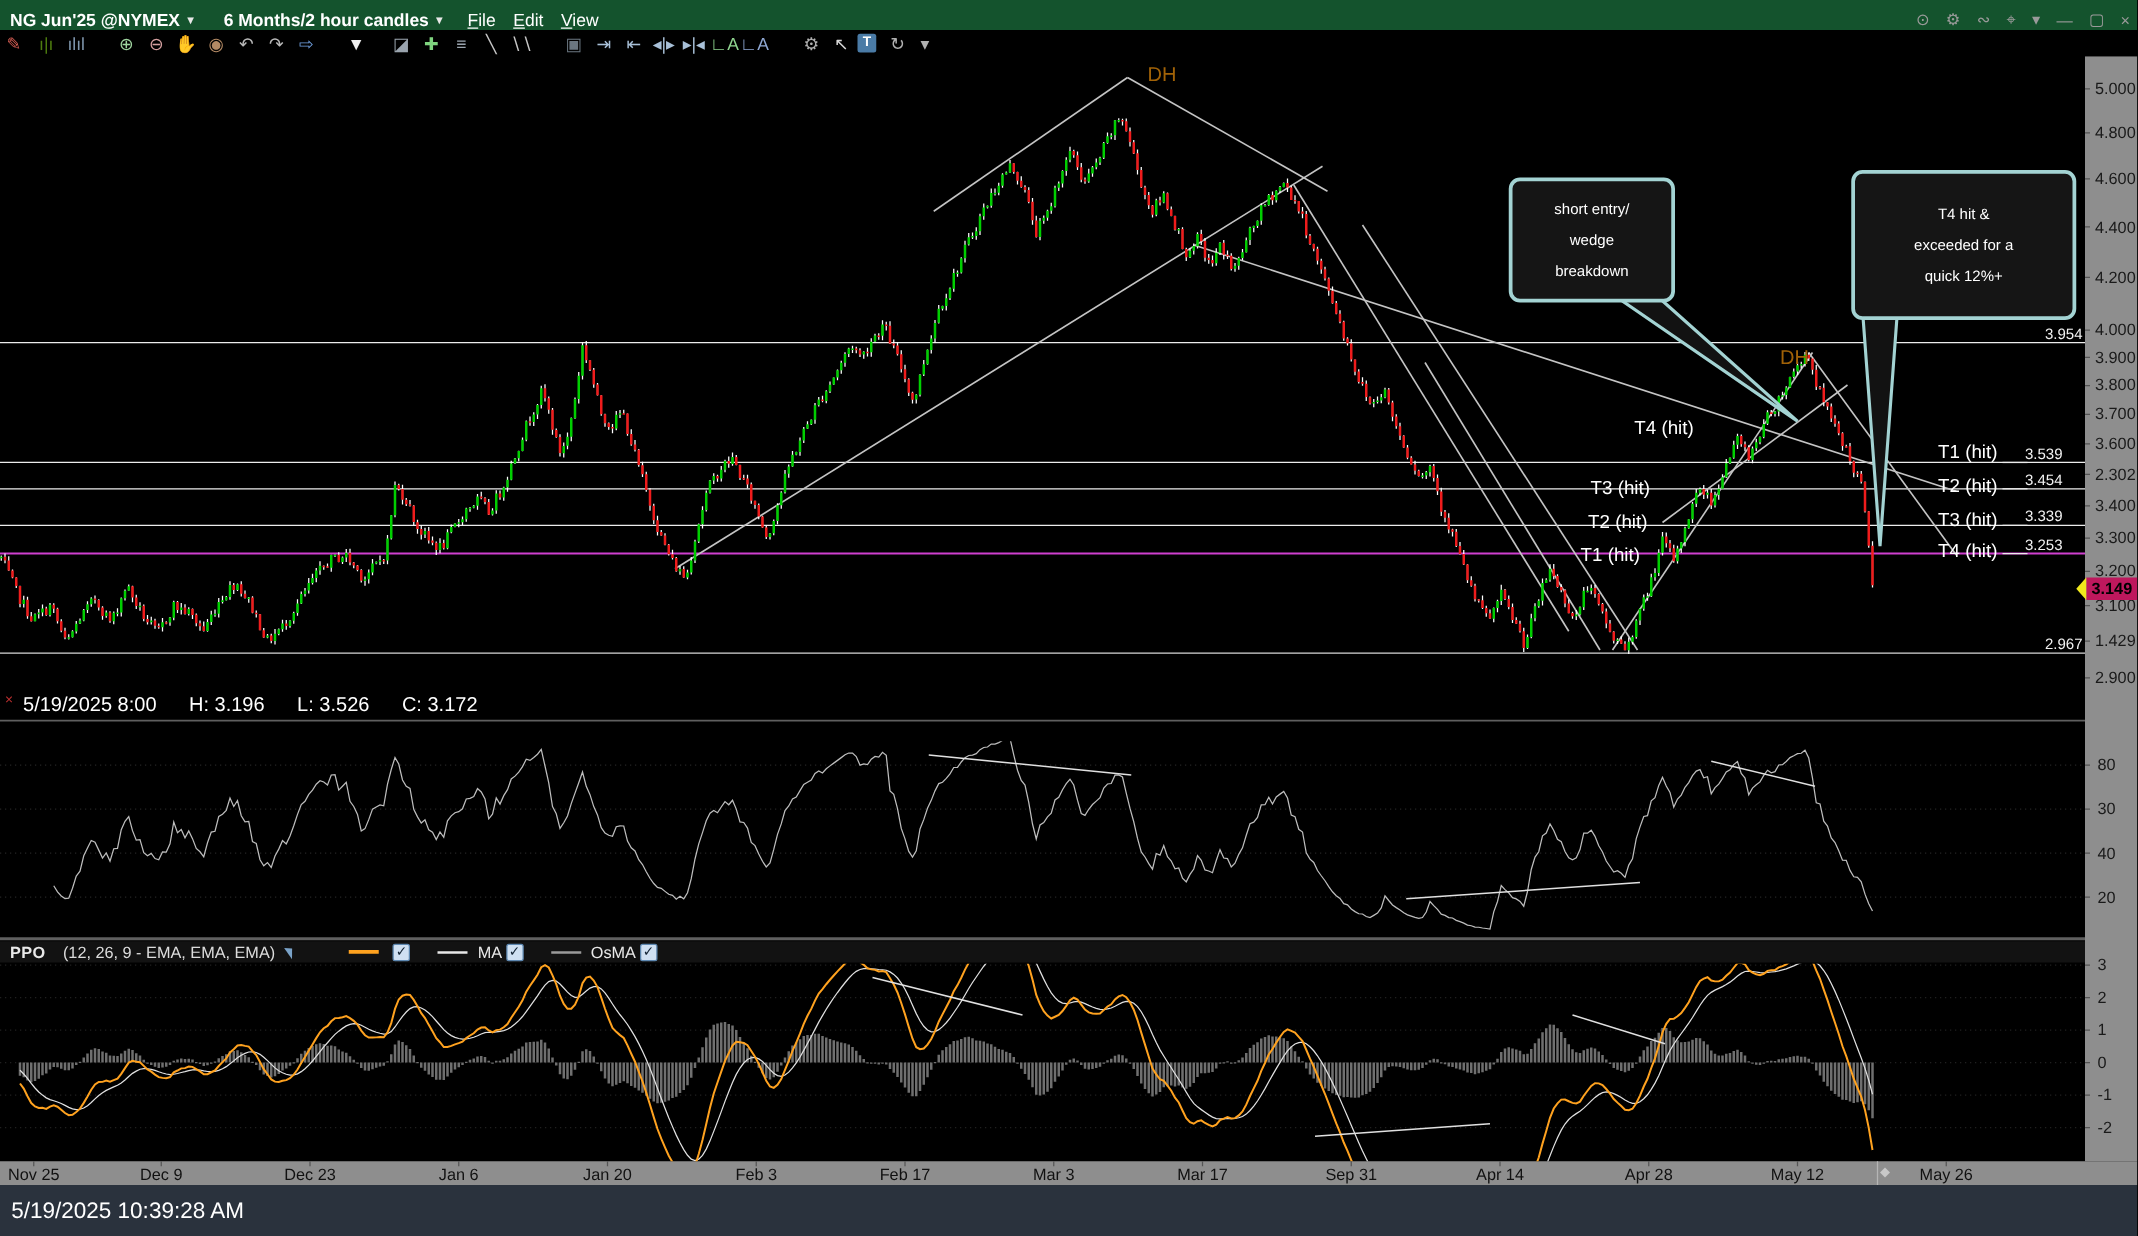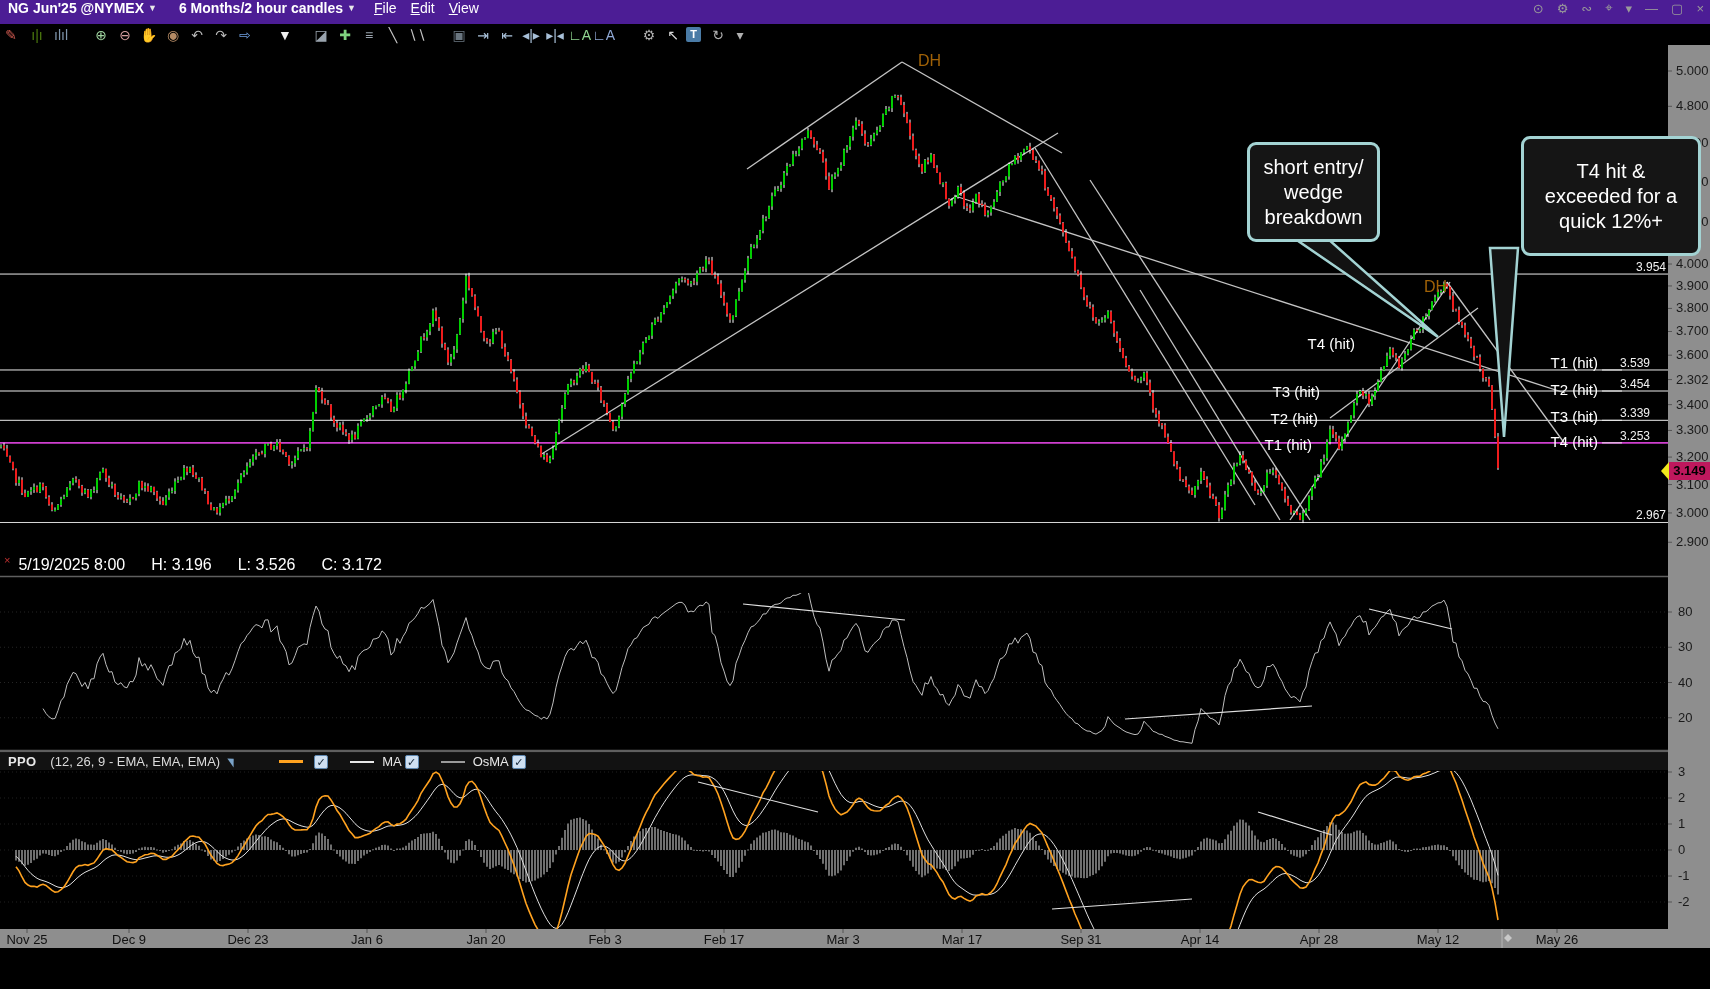--- a/index.html
+++ b/index.html
@@ -3,22 +3,22 @@
 <meta charset="utf-8">
 <style>
   html,body{margin:0;padding:0;background:#000;}
   #app{position:relative;width:1710px;height:989px;background:#000;overflow:hidden;
        font-family:"Liberation Sans","DejaVu Sans",sans-serif;}
   #plot{position:absolute;left:0;top:0;z-index:1;}
   .layer{position:absolute;left:0;top:0;width:100%;height:100%;z-index:2;pointer-events:none;}
   .layer *{pointer-events:auto;}
 
   
-  .titlebar{position:absolute;left:0;top:0;width:100%;height:24px;background:#4c1d95;z-index:5;
-            display:flex;align-items:flex-start;color:#fff;font-size:14px;}
+  .titlebar{position:absolute;left:0;top:0;width:100%;height:24px;background:#14532d;z-index:5;
+            display:flex;align-items:flex-end;color:#fff;font-size:14px;}
   .symbol,.timeframe{font-weight:bold;margin-left:8px;cursor:pointer;display:flex;align-items:center;gap:4px;}
   .timeframe{margin-left:22px;}
   .dd{font-size:9px;color:#e8e8e8;}
   .menus{display:flex;margin-left:18px;gap:14px;}
   .menus span{cursor:pointer;}
   .menus u{text-decoration:underline;}
   .winicons{margin-left:auto;margin-right:6px;display:flex;gap:13px;color:#9a9a9a;font-size:13px;align-items:center;}
   .winicons span{cursor:pointer;}
 
   
@@ -46,21 +46,21 @@
   .sample{display:inline-block;width:24px;height:0;border-top:2px solid #888;margin:0 8px;}
   .cursor-ico{width:0;height:0;border-left:5px solid #7aa3c9;border-top:4px solid transparent;
               border-bottom:7px solid transparent;display:inline-block;margin-left:10px;transform:rotate(-35deg);}
   .cb{display:inline-block;width:12px;height:12px;background:#cfe0f2;border:1px solid #5d87b0;border-radius:2px;
       color:#123;font-size:11px;line-height:12px;text-align:center;font-weight:bold;margin:0 4px 0 3px;cursor:pointer;}
   .legend-item{display:flex;align-items:center;margin-left:10px;}
 
   
   .callout{position:absolute;background:#151515;border:3px solid #a3d3d3;border-radius:9px;color:#fff;
            display:flex;flex-direction:column;justify-content:center;text-align:center;
-           font-size:20px;line-height:25px;z-index:6;cursor:move;margin-left:40px;}
+           font-size:12px;line-height:25px;z-index:6;cursor:move;}
 
   
   .price-tag{position:absolute;left:1669px;width:41px;height:18px;background:#be185d;color:#000;
              font-size:13px;font-weight:bold;text-align:center;line-height:18px;z-index:5;}
   .price-tag:before{content:"";position:absolute;left:-8px;top:0;
              border-right:8px solid #f0e81c;border-top:9px solid transparent;border-bottom:9px solid transparent;}
 
   .statusbar{position:absolute;left:0;top:948px;width:100%;height:41px;background:#2a323d;z-index:5;
              color:#fff;font-size:18px;display:flex;align-items:center;padding-left:9px;box-sizing:border-box;}
 </style>
@@ -280,21 +280,21 @@
       <div class="lab axis-lab" style="left: 1676px; top: 256.045px;">4.000</div>
       <div class="lab axis-lab" style="left: 1676px; top: 277.948px;">3.900</div>
       <div class="lab axis-lab" style="left: 1676px; top: 300.419px;">3.800</div>
       <div class="lab axis-lab" style="left: 1676px; top: 323.49px;">3.700</div>
       <div class="lab axis-lab" style="left: 1676px; top: 347.194px;">3.600</div>
       <div class="lab axis-lab" style="left: 1676px; top: 371.565px;">2.302</div>
       <div class="lab axis-lab" style="left: 1676px; top: 396.642px;">3.400</div>
       <div class="lab axis-lab" style="left: 1676px; top: 422.468px;">3.300</div>
       <div class="lab axis-lab" style="left: 1676px; top: 449.089px;">3.200</div>
       <div class="lab axis-lab" style="left: 1676px; top: 476.556px;">3.100</div>
-      <div class="lab axis-lab" style="left: 1676px; top: 504.923px;">3.000</div>
+      <div class="lab axis-lab" style="left: 1676px; top: 504.923px;">1.429</div>
       <div class="lab axis-lab" style="left: 1676px; top: 534.251px;">2.900</div>
       <div class="lab axis-lab" style="left: 1678px; top: 604px;">80</div>
       <div class="lab axis-lab" style="left: 1678px; top: 639.25px;">30</div>
       <div class="lab axis-lab" style="left: 1678px; top: 674.5px;">40</div>
       <div class="lab axis-lab" style="left: 1678px; top: 709.75px;">20</div>
       <div class="lab axis-lab" style="left: 1678px; top: 764px;">3</div>
       <div class="lab axis-lab" style="left: 1678px; top: 790px;">2</div>
       <div class="lab axis-lab" style="left: 1678px; top: 816px;">1</div>
       <div class="lab axis-lab" style="left: 1678px; top: 842px;">0</div>
       <div class="lab axis-lab" style="left: 1678px; top: 868px;">-1</div>
@@ -335,14 +335,17 @@
         <div>breakdown</div>
       </div>
       <div class="callout" style="left: 1481px; top: 136px; width: 174px; height: 114px;">
         <div>T4 hit &amp;</div>
         <div>exceeded for a</div>
         <div>quick 12%+</div>
       </div>
       <div class="price-tag" style="top: 461.988px;">3.149</div>
     </div>
 
+<div class="statusbar">
+  <span>5/19/2025 10:39:28 AM</span>
+</div>
 
 </div>
 
 </body></html>

